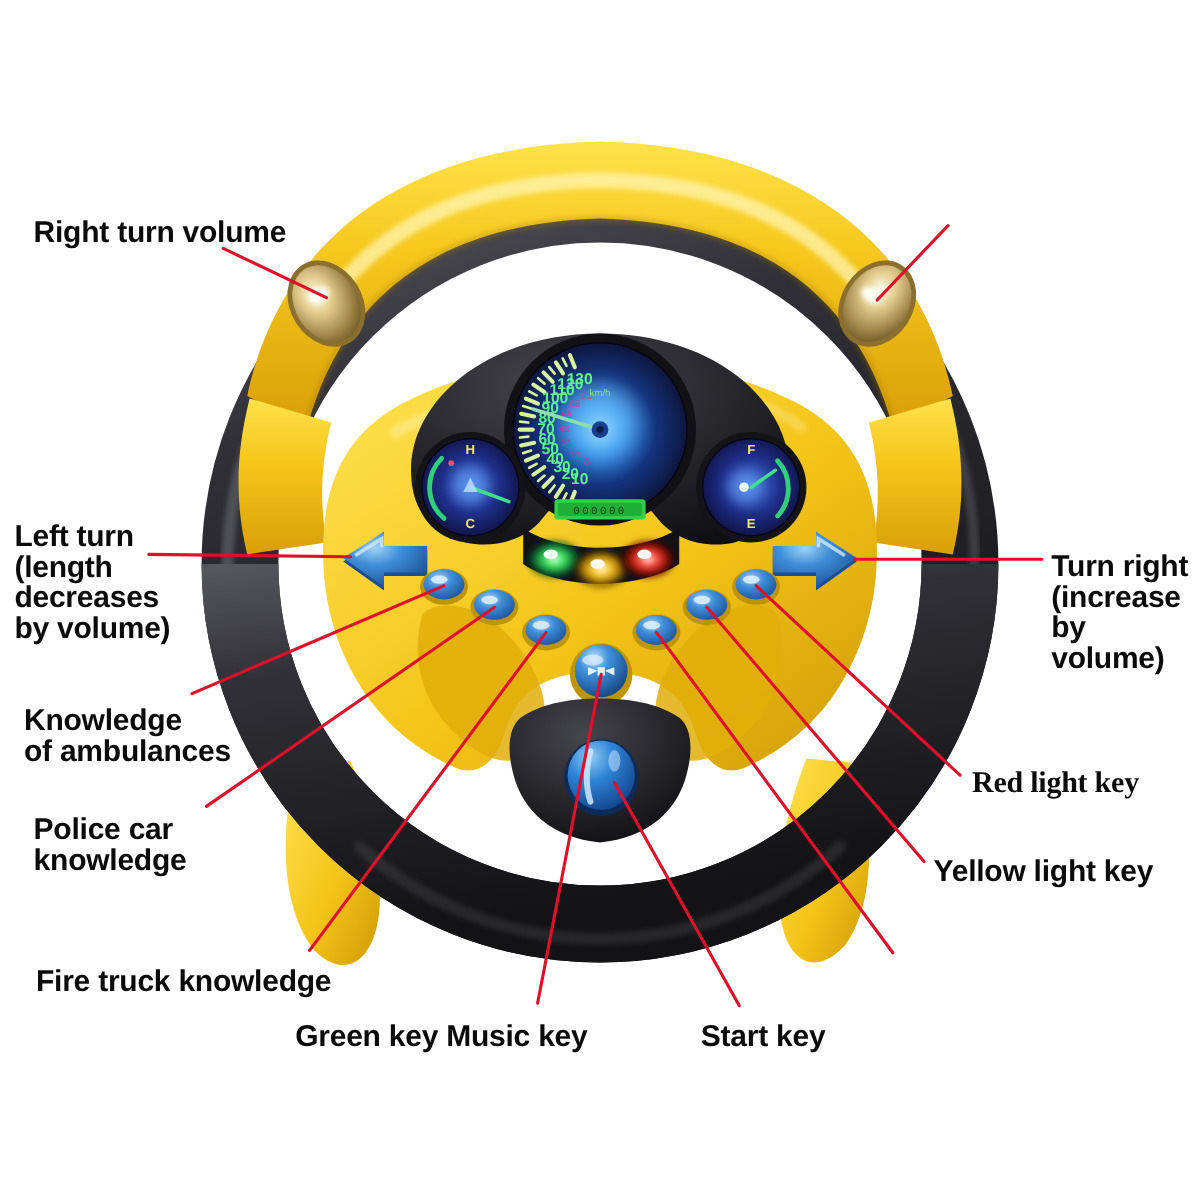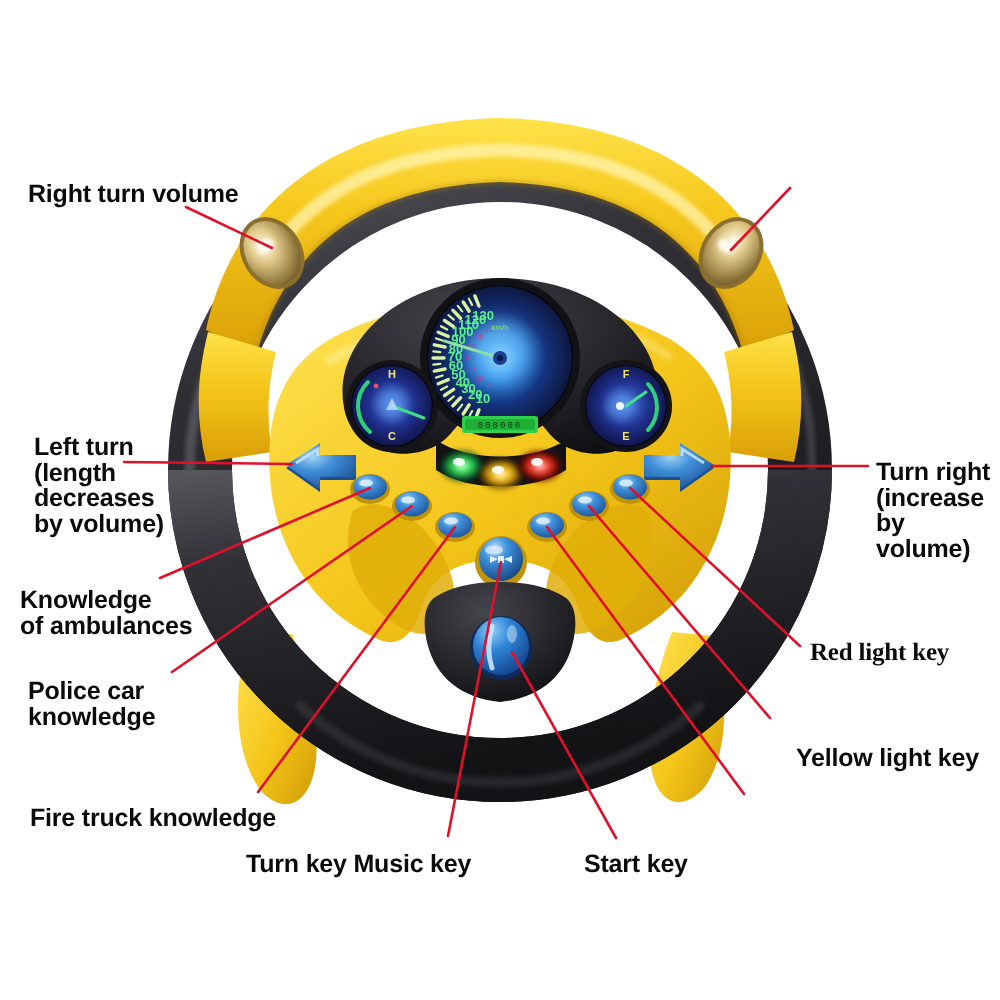--- a/index.html
+++ b/index.html
@@ -21,29 +21,29 @@
     line-height:1.02;
     letter-spacing:-0.2px;
     white-space:pre-line;
     text-rendering:geometricPrecision;
   }
   .lbl.l{text-align:left;}
 
   
   #lbl-right-turn-light{left:28px;  top:182px;}
   #lbl-left-turn-light {left:766px; top:160px;}
-  #lbl-left-turn       {left:34px;  top:435px;}
+  #lbl-left-turn       {left:12px;  top:435px;}
   #lbl-turn-right      {left:848px; top:460px;margin-left:28px;}
   #lbl-ambulance       {left:20px;  top:588px;}
   #lbl-police          {left:28px;  top:679px;}
   #lbl-firetruck       {left:30px;  top:806px;}
   #lbl-howl            {left:246px; top:852px;}
   #lbl-start           {left:584px; top:852px;text-align:center;}
   #lbl-green           {left:752px; top:800px;}
-  #lbl-yellow          {left:796px; top:714px;margin-top:32px;}
+  #lbl-yellow          {left:778px; top:714px;}
   #lbl-red             {left:810px; top:640px;font-family:Liberation Serif, serif;}
 </style>
 </head>
 <body>
 
 <div id="stage">
 
   <svg id="art" viewBox="0 0 1000 1000">
     <defs>
       <linearGradient id="gYellow" x1="0" y1="0" x2="0" y2="1">
@@ -453,21 +453,21 @@
 by volume)</div>
 
   <div class="lbl l" id="lbl-ambulance">Knowledge
 of ambulances</div>
 
   <div class="lbl l" id="lbl-police">Police car
 knowledge</div>
 
   <div class="lbl l" id="lbl-firetruck">Fire truck knowledge</div>
 
-  <div class="lbl l" id="lbl-howl">Turn key Music key</div>
+  <div class="lbl l" id="lbl-howl">Green key Music key</div>
 
   <div class="lbl l" id="lbl-start">Start key</div>
 
 
   <div class="lbl l" id="lbl-yellow">Yellow light key</div>
 
   <div class="lbl l" id="lbl-red">Red light key</div>
 
 </div>
 

